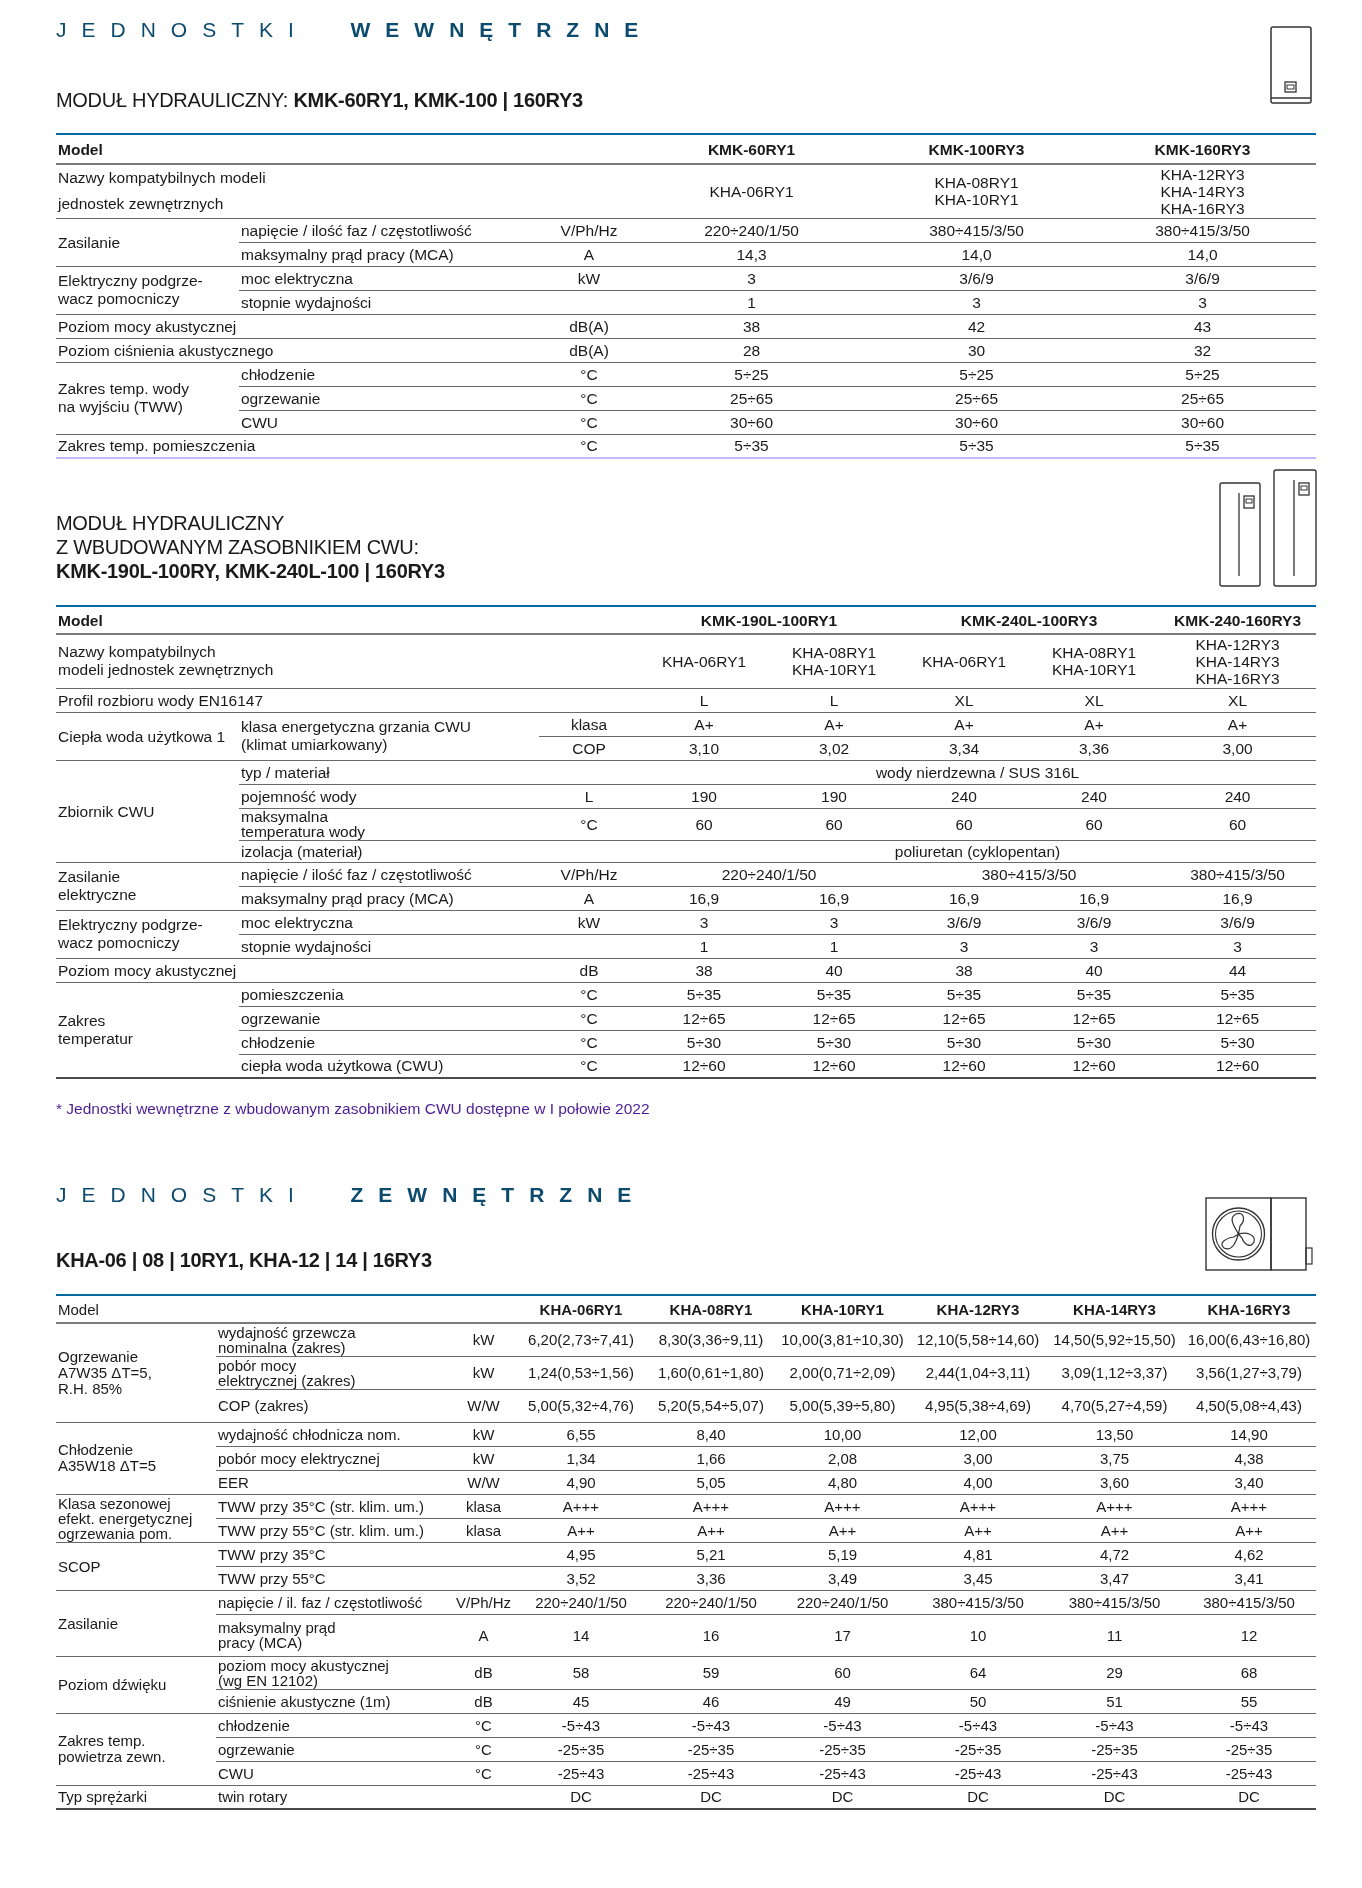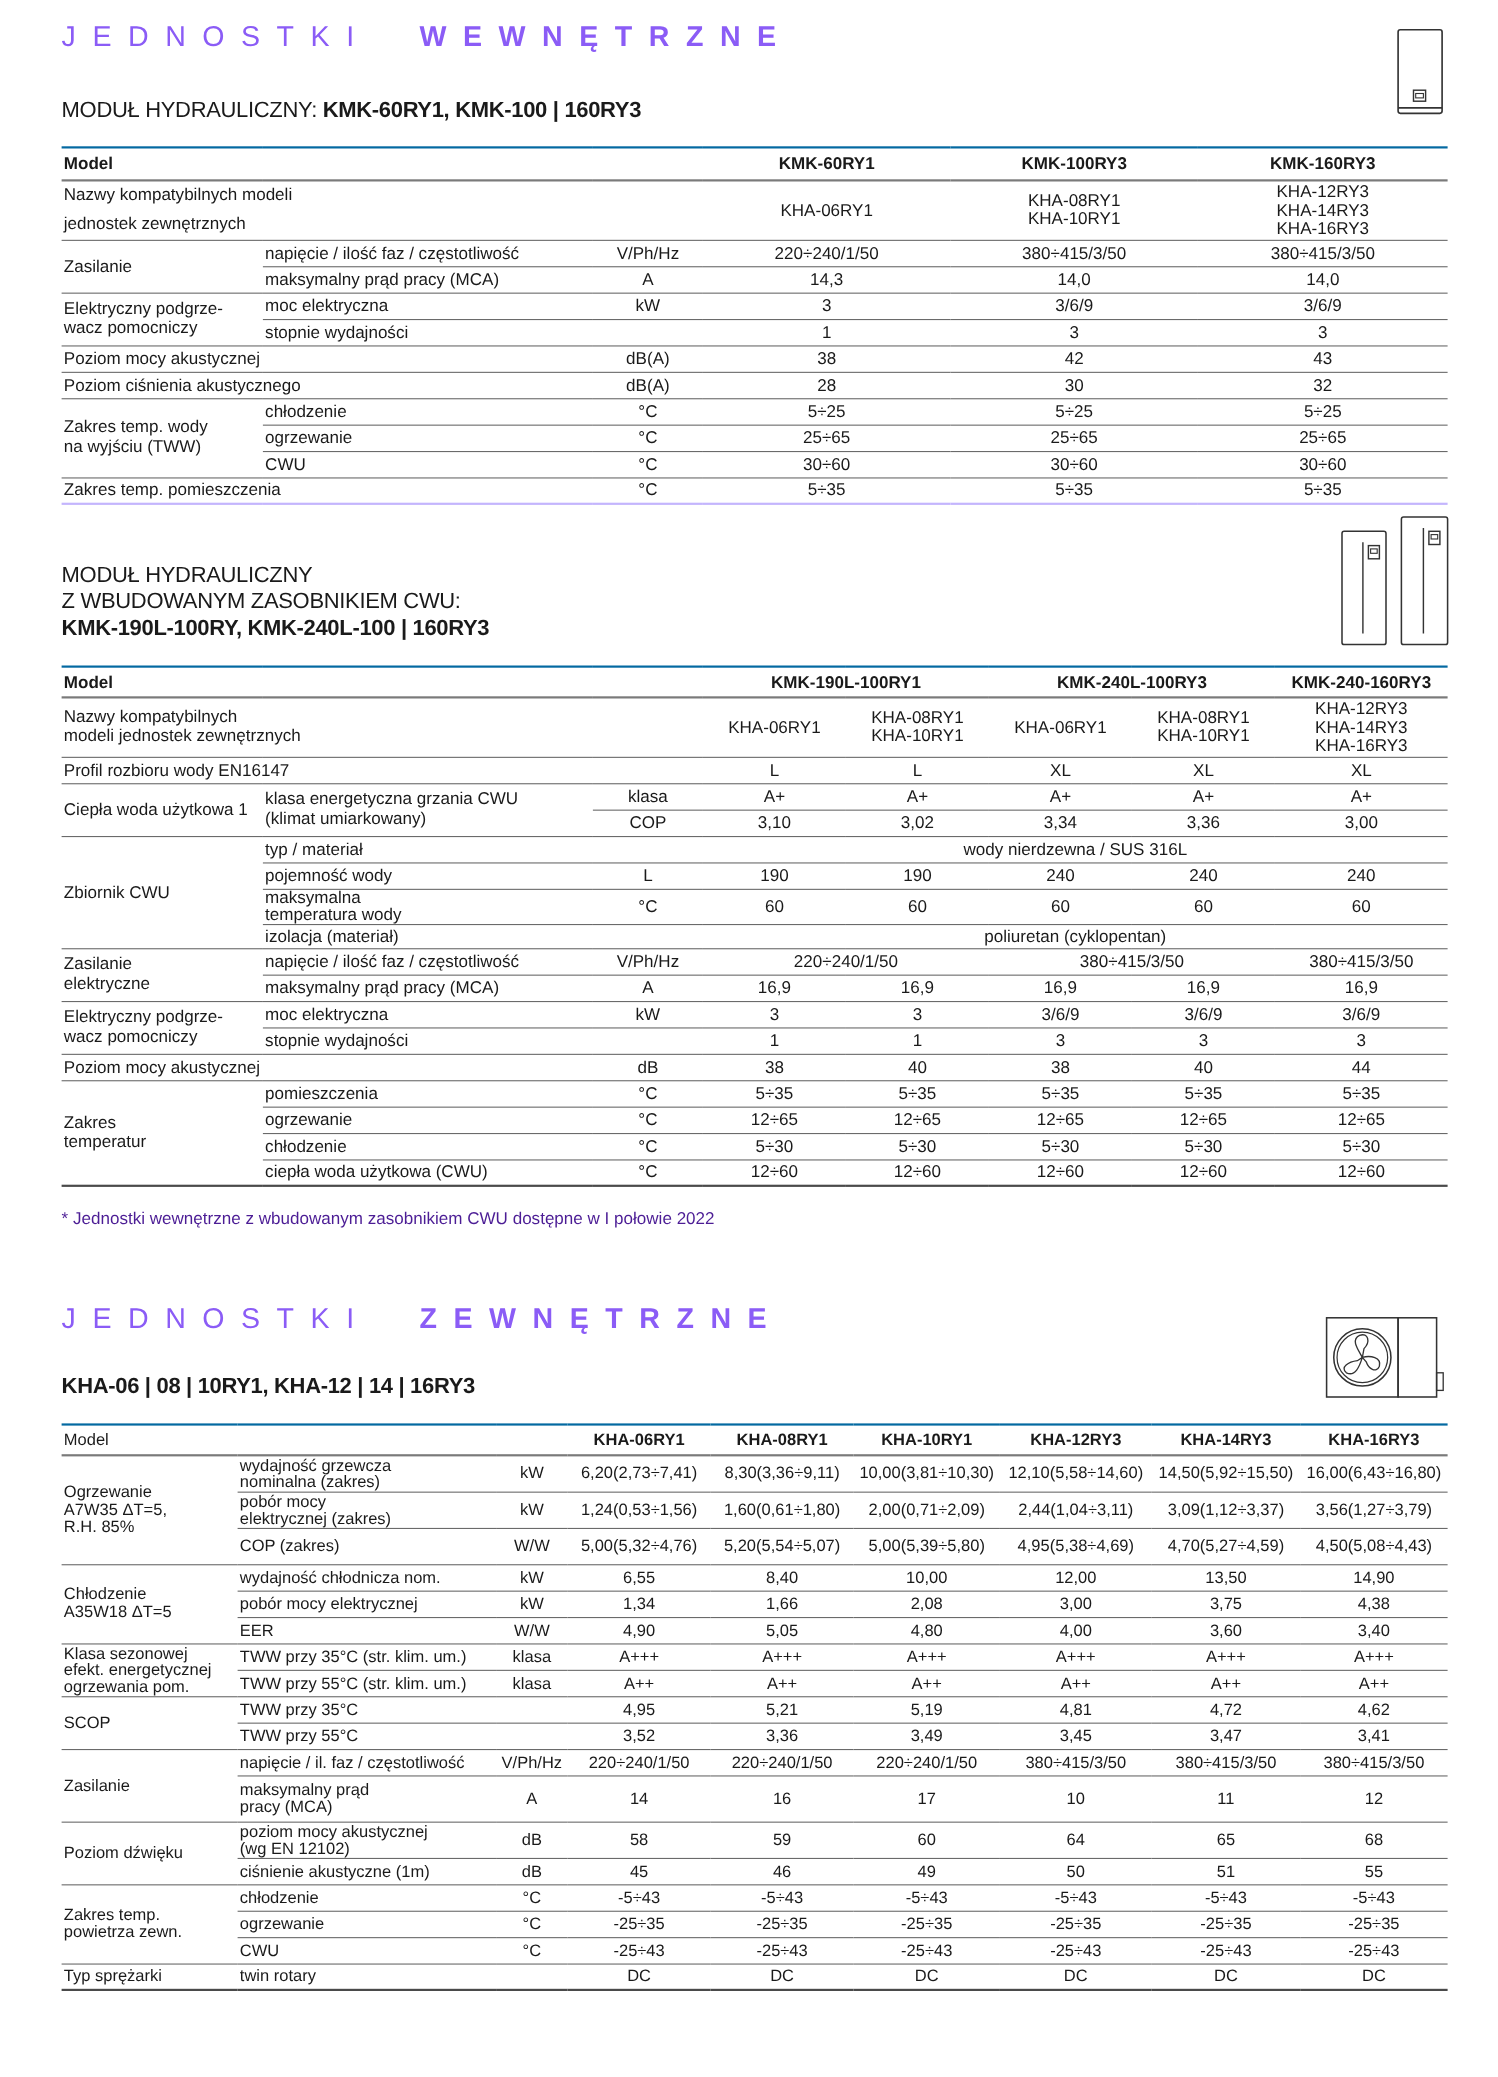--- a/index.html
+++ b/index.html
@@ -1,20 +1,20 @@
 <!DOCTYPE html>
 <html><head>
 <meta charset="utf-8">
 <style>
   * { box-sizing: border-box; margin: 0; padding: 0; }
   html, body { width: 1362px; height: 1888px; background: #ffffff; }
   body { font-family: "Liberation Sans", sans-serif; color: #1a1a1a; position: relative; overflow: hidden; }
   .abs { position: absolute; }
 
-  .section-title { font-size: 26px; letter-spacing: 15px; font-weight: 400; color: #8b5cf6; white-space: nowrap; }
+  .section-title { font-size: 21px; letter-spacing: 15px; font-weight: 400; color: #0c4a6e; white-space: nowrap; }
   .section-title b { font-weight: 700; letter-spacing: 15px; }
 
   .sub-title { font-size: 20px; color: #1a1a1a; line-height: 24px; letter-spacing: -0.3px; }
   .sub-title b { font-weight: 700; }
 
   table { border-collapse: collapse; position: absolute; font-size: 15.5px; table-layout: fixed; }
   td, th { padding: 0 2px; font-weight: 400; line-height: 17px; vertical-align: middle; white-space: nowrap; }
   th { font-weight: 700; text-align: center; }
   th.lft { text-align: left; }
   .c { text-align: center; }
@@ -566,21 +566,21 @@
     <td rowspan="2" class="l bb">Poziom dźwięku</td>
     <td class="l bb tight">
       <div>poziom mocy akustycznej</div>
       <div>(wg EN 12102)</div>
     </td>
     <td class="c bb">dB</td>
     <td class="c bb">58</td>
     <td class="c bb">59</td>
     <td class="c bb">60</td>
     <td class="c bb">64</td>
-    <td class="c bb">65</td>
+    <td class="c bb">29</td>
     <td class="c bb">68</td>
   </tr>
   <tr class="bb" style="height:24px;">
     <td class="l">ciśnienie akustyczne (1m)</td>
     <td class="c">dB</td>
     <td class="c">45</td>
     <td class="c">46</td>
     <td class="c">49</td>
     <td class="c">50</td>
     <td class="c">51</td>

